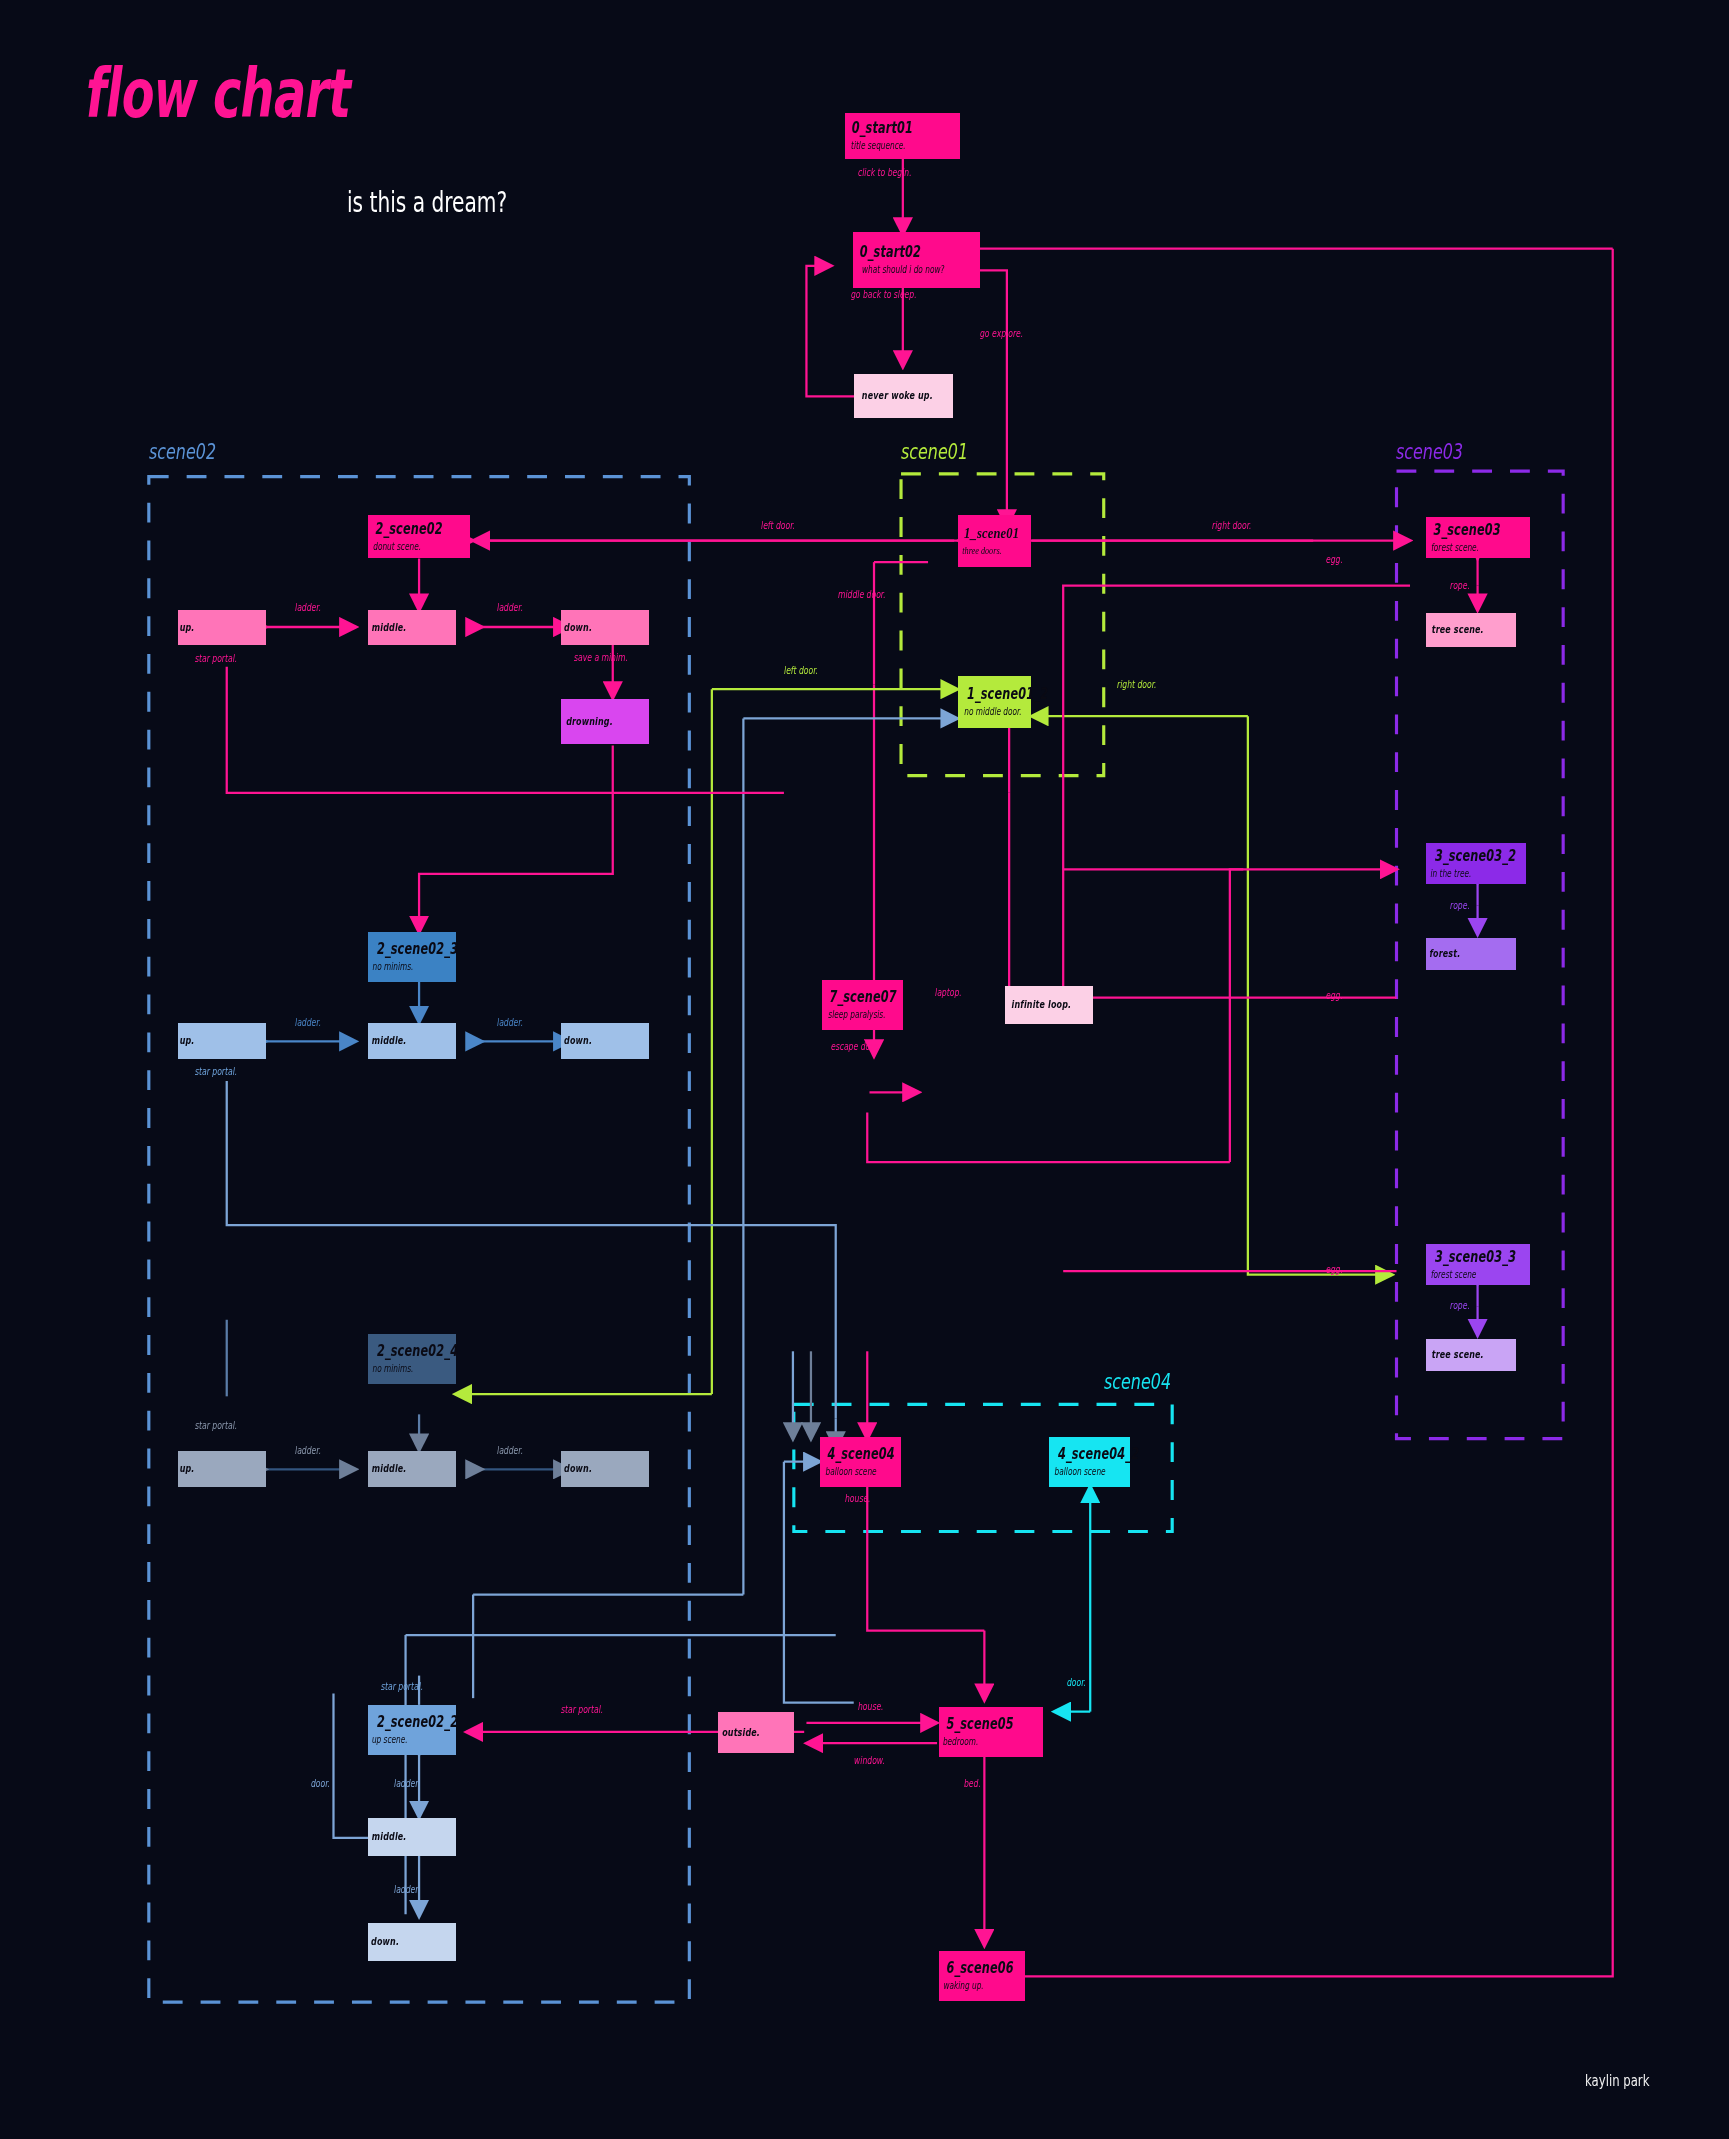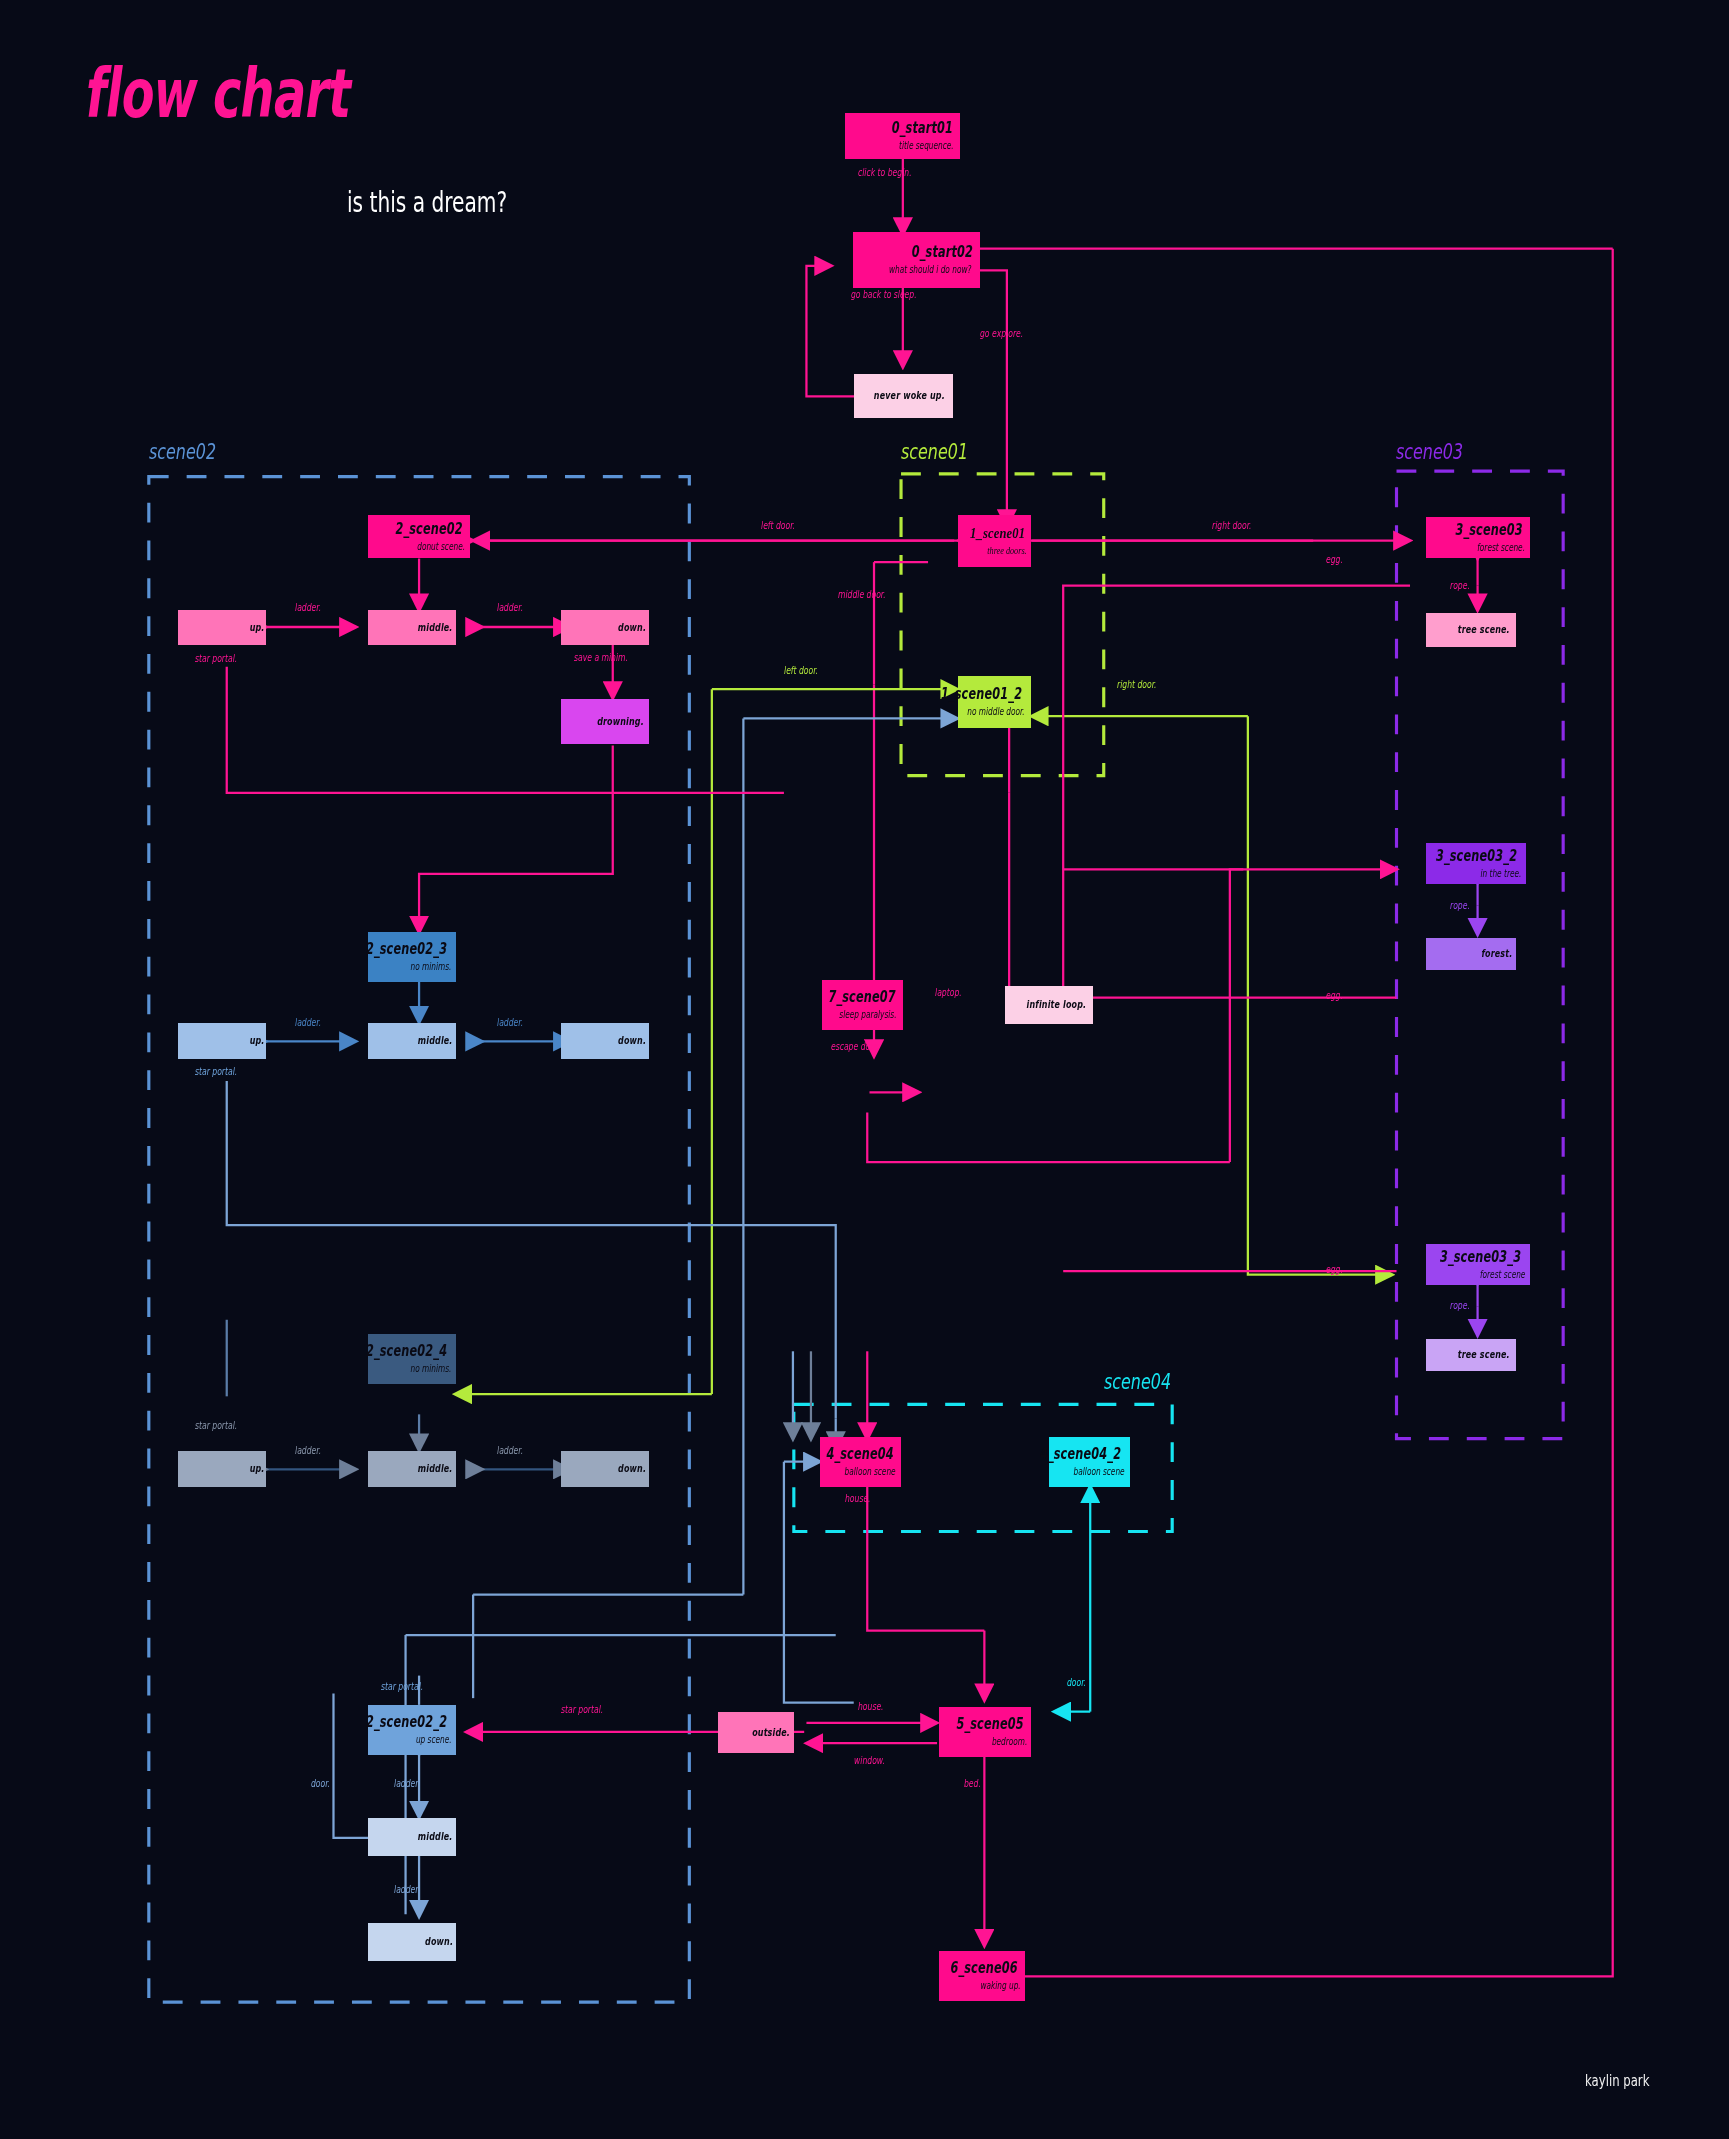--- a/index.html
+++ b/index.html
@@ -14,21 +14,21 @@
        color:#ffffff;font-size:28px;transform:scaleX(.80);transform-origin:left top;white-space:nowrap;}
   .sig{position:absolute;font-family:"DejaVu Sans Condensed","Liberation Sans",sans-serif;
        color:#f2f2f2;font-size:15.3px;transform:scaleX(.85);transform-origin:left top;white-space:nowrap;}
 
   
   .scenelabel{position:absolute;font-family:"DejaVu Sans Condensed","Liberation Sans",sans-serif;
        font-style:italic;font-size:21.6px;white-space:nowrap;transform:scaleX(.82);transform-origin:left top;}
 
   
   .node{position:absolute;box-sizing:border-box;display:flex;flex-direction:column;
-        align-items:flex-end;justify-content:center;text-align:center;color:#0a0a14;
+        align-items:flex-start;justify-content:center;text-align:center;color:#0a0a14;
         font-family:"DejaVu Sans Condensed","Liberation Sans",sans-serif;line-height:1.05;}
   .node .t{font-weight:bold;font-style:italic;font-size:15.3px;letter-spacing:0.2px;
            transform:scaleX(.82);white-space:nowrap;}
   .node .s{font-style:italic;font-size:10px;margin-top:4.5px;transform:scaleX(.82);white-space:nowrap;}
   .node.small .t{font-size:10.8px;font-weight:bold;font-style:italic;margin:0;}
 
   
   .elab{position:absolute;font-family:"DejaVu Sans Condensed","Liberation Sans",sans-serif;
         font-style:italic;font-size:10.4px;white-space:nowrap;
         transform:scaleX(.82);transform-origin:left top;}
@@ -304,21 +304,21 @@
 
   </div>
   <div class="node small" style="left:368px;top:1923px;width:88px;height:38px;background:#c5d6ee;">
     <div class="t">down.</div>
 
   </div>
   <div class="node small" style="left:718px;top:1712px;width:76px;height:41px;background:#ff74b8;">
     <div class="t">outside.</div>
 
   </div>
-  <div class="node" style="left:939px;top:1707px;width:92px;height:50px;background:#ff0a8c;">
+  <div class="node" style="left:939px;top:1707px;width:104px;height:50px;background:#ff0a8c;">
     <div class="t">5_scene05</div>
     <div class="s">bedroom.</div>
   </div>
   <div class="node" style="left:939px;top:1951px;width:86px;height:50px;background:#ff0a8c;">
     <div class="t">6_scene06</div>
     <div class="s">waking up.</div>
   </div>
 
   <div class="elab" style="left:858px;top:166px;color:#ff1493;">click to begin.</div>
   <div class="elab" style="left:851px;top:288px;color:#ff1493;">go back to sleep.</div>

